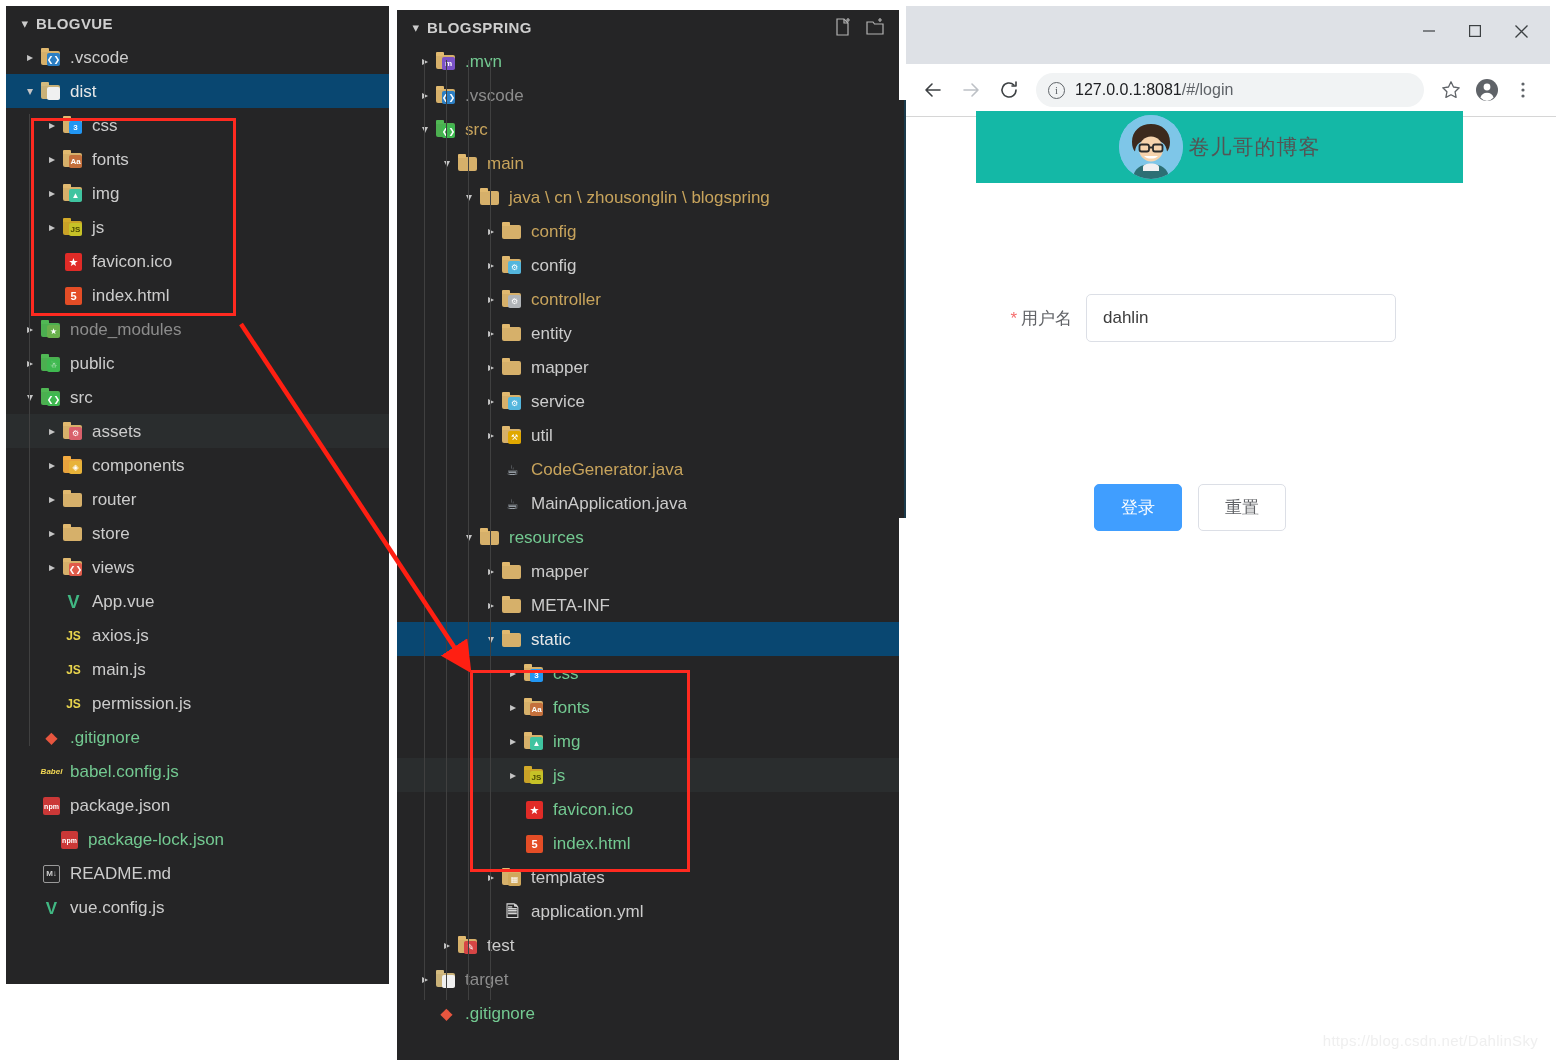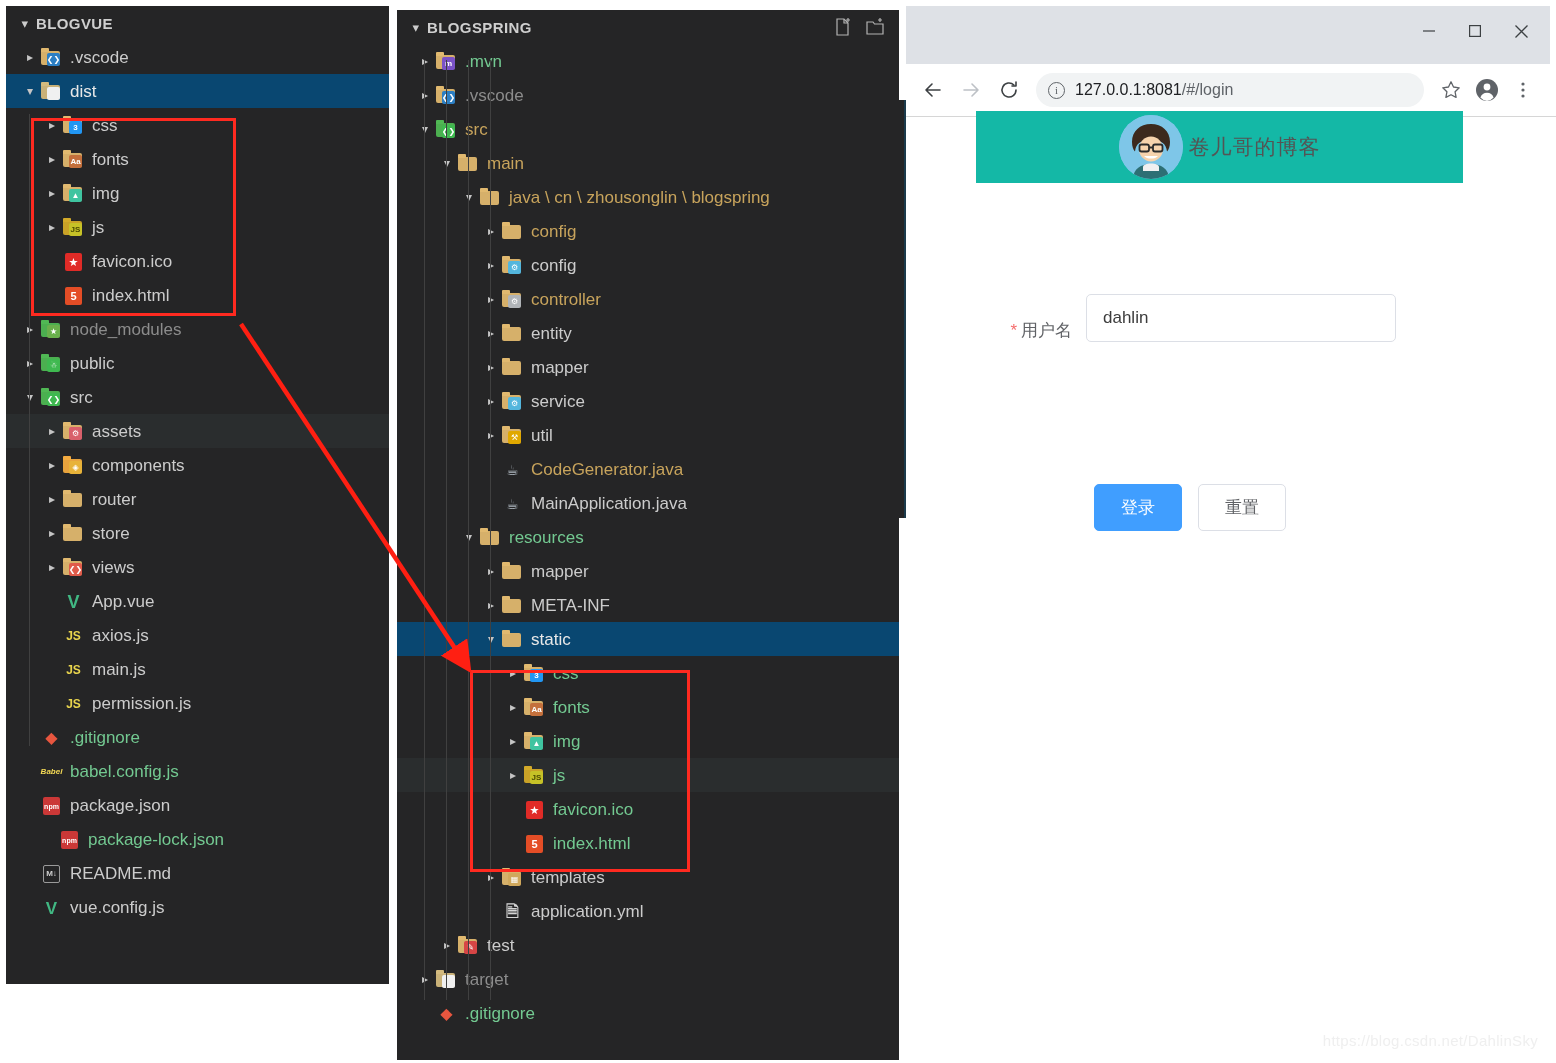--- a/index.html
+++ b/index.html
@@ -800,21 +800,21 @@
           <rect x="34" y="29.5" width="9.5" height="7" rx="2" fill="none" stroke="#2b2b2b" stroke-width="1.8"></rect>
           <path d="M30 32.5h4" stroke="#2b2b2b" stroke-width="1.8"></path>
           <path d="M25 41c2.5 3.4 11.5 3.4 14 0z" fill="#fff"></path>
           <path d="M14 64c0-10 8-15 18-15s18 5 18 15z" fill="#2d6f74"></path>
           <path d="M24 52c0-2 3.5-3.5 8-3.5s8 1.5 8 3.5v4H24z" fill="#f0f0f0"></path>
         </svg>
       </span>
       <span class="banner-text">卷儿哥的博客</span>
     </div>
 
-    <div class="form-row" style="left:58px; top:177px;align-items:flex-end;">
+    <div class="form-row" style="left:58px; top:177px;">
       <div class="form-label">
         <span class="star">*</span><span>用户名</span>
       </div>
       <div class="form-input">
         <span>dahlin</span>
       </div>
     </div>
 
 
     <div class="btn-row">

